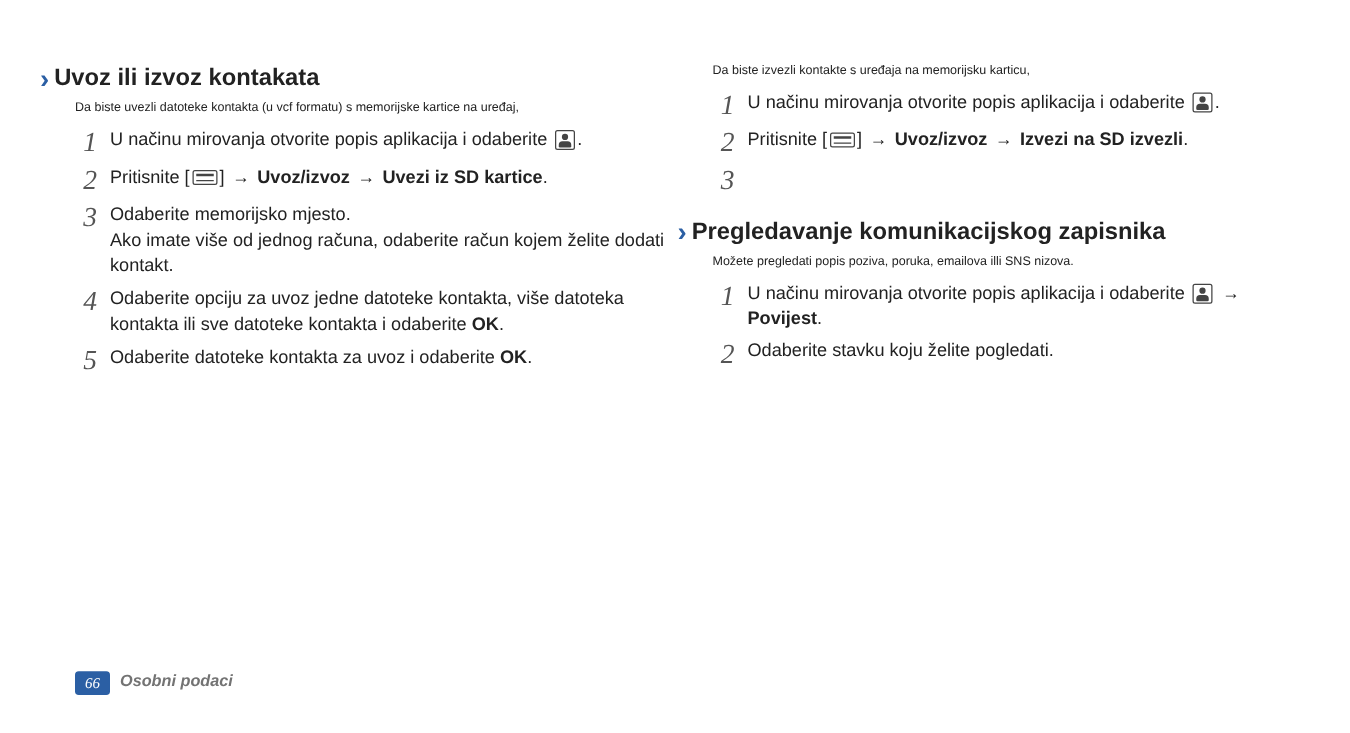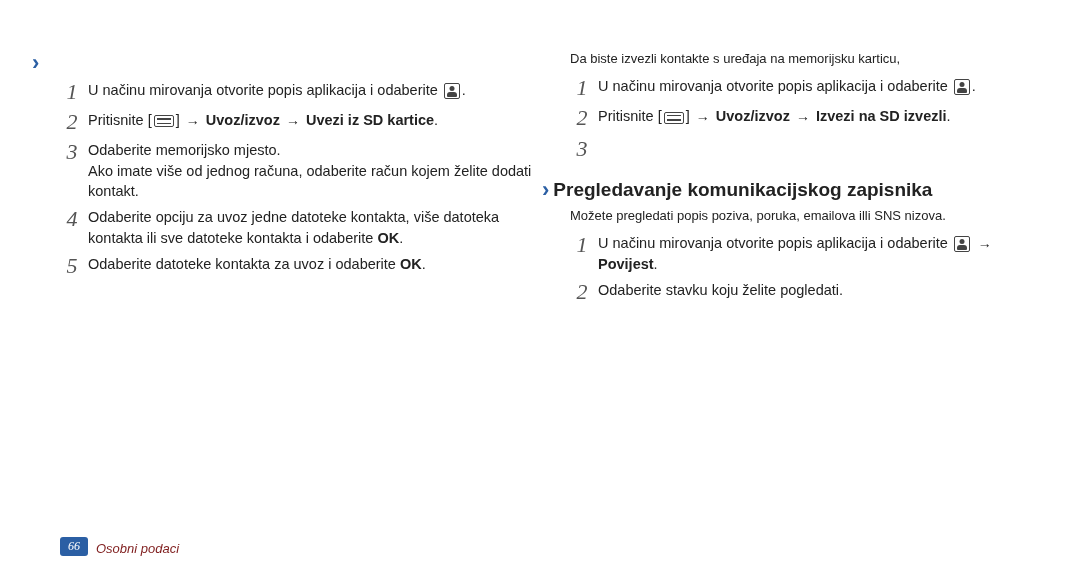--- a/index.html
+++ b/index.html
@@ -30,21 +30,21 @@
     font-weight: 700;
     margin: 0 0 4px -28px;
     color: #222;
   }
   .chevron {
     color: #2b5fa4;
     font-size: 22px;
     margin-right: 4px;
   }
   .intro {
-    font-size: 13px;
+    font-size: 10px;
     line-height: 1.4;
     margin: 0 0 8px 0;
   }
   .steps {
     list-style: none;
     padding: 0;
     margin: 0;
     counter-reset: step;
   }
   .step {
@@ -118,47 +118,50 @@
   .b { font-weight: 700; margin-top: 12px; }
   .arrow {
     font-size: 14px;
     margin: 0 2px;
   }
   .footer {
     position: absolute;
     bottom: 30px;
     left: 60px;
     display: flex;
-    align-items: flex-end;
+    align-items: flex-start;
     gap: 8px;
     font-size: 13px;
   }
   .page-num {
     background: #2b5fa4;
     color: #fff;
     font-style: italic;
     font-family: Georgia, serif;
     padding: 2px 8px;
     border-radius: 3px;
     font-size: 12px;
   }
   .footer-title {
     font-style: italic;
-    color: #7f1d1d;
+    color: #737373;
+    font-weight: bold;
   }
 </style>
 </head>
 <body>
 
 <div class="page">
 
   <div class="col">
     <h2 class="section-head">
       <span class="chevron">›</span>
+      <span>Uvoz ili izvoz kontakata</span>
     </h2>
+    <p class="intro">Da biste uvezli datoteke kontakta (u vcf formatu) s memorijske kartice na uređaj,</p>
     <ol class="steps" id="left-steps">
         <li class="step">
           <div class="step-num">1</div>
           <div class="step-body">U načinu mirovanja otvorite popis aplikacija i odaberite <span class="icon icon-contact"></span>.</div>
         </li>
         <li class="step">
           <div class="step-num">2</div>
           <div class="step-body">Pritisnite [<span class="icon icon-menu"></span>] <span class="arrow">→</span> <span class="b">Uvoz/izvoz</span> <span class="arrow">→</span> <span class="b">Uvezi iz SD kartice</span>.</div>
         </li>
         <li class="step">

